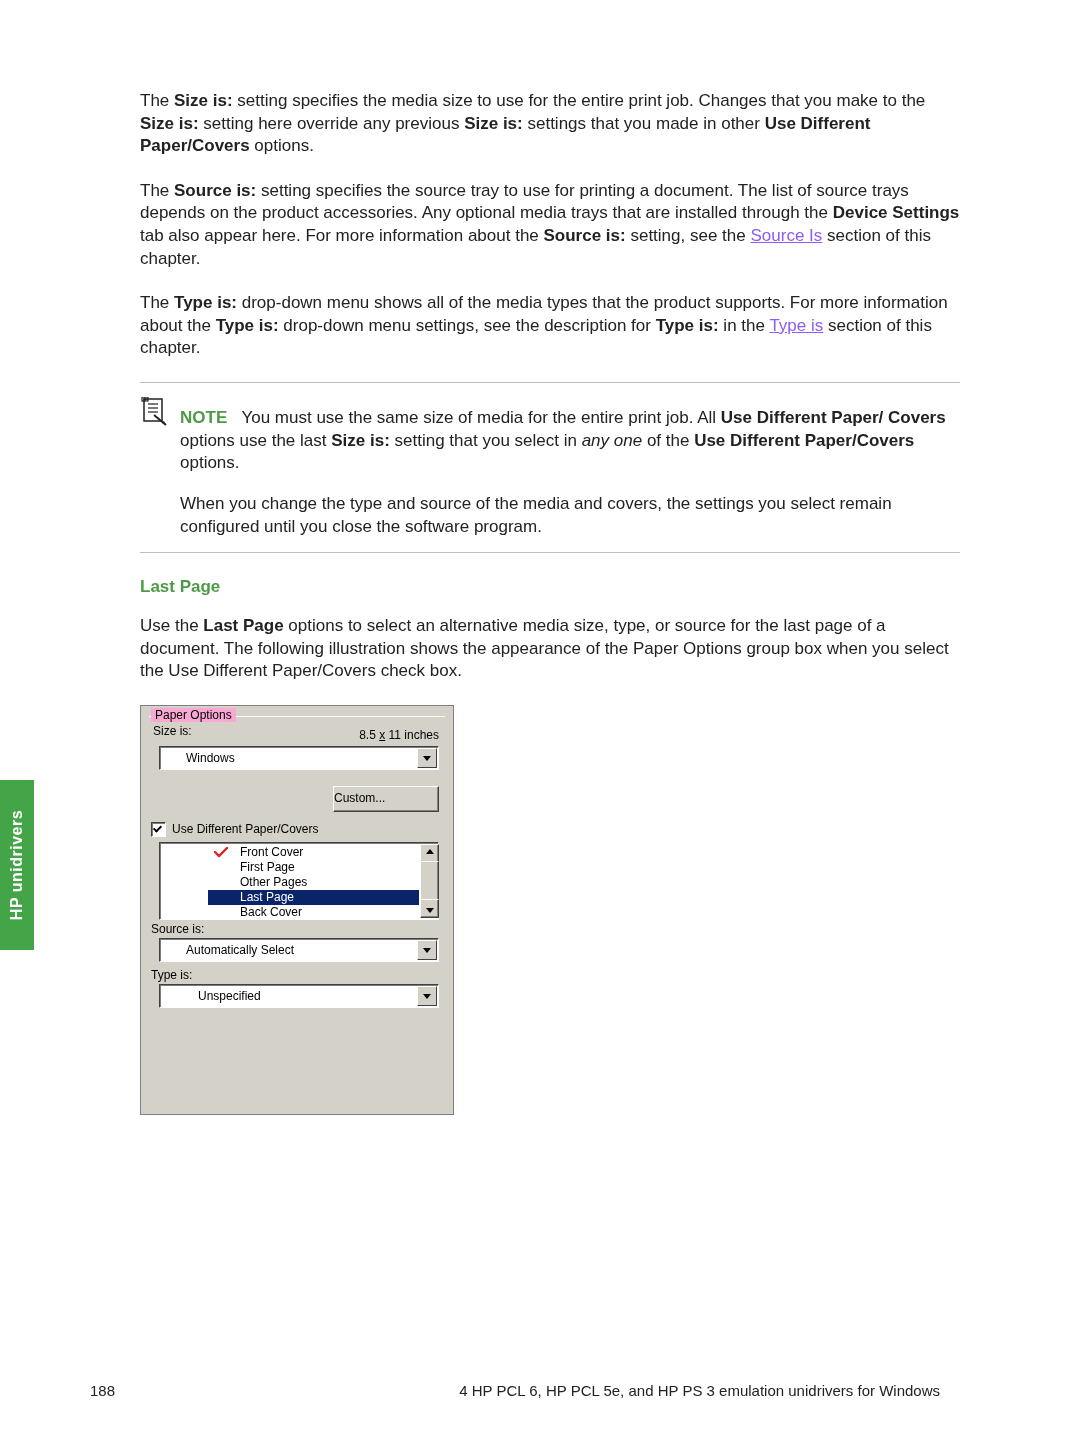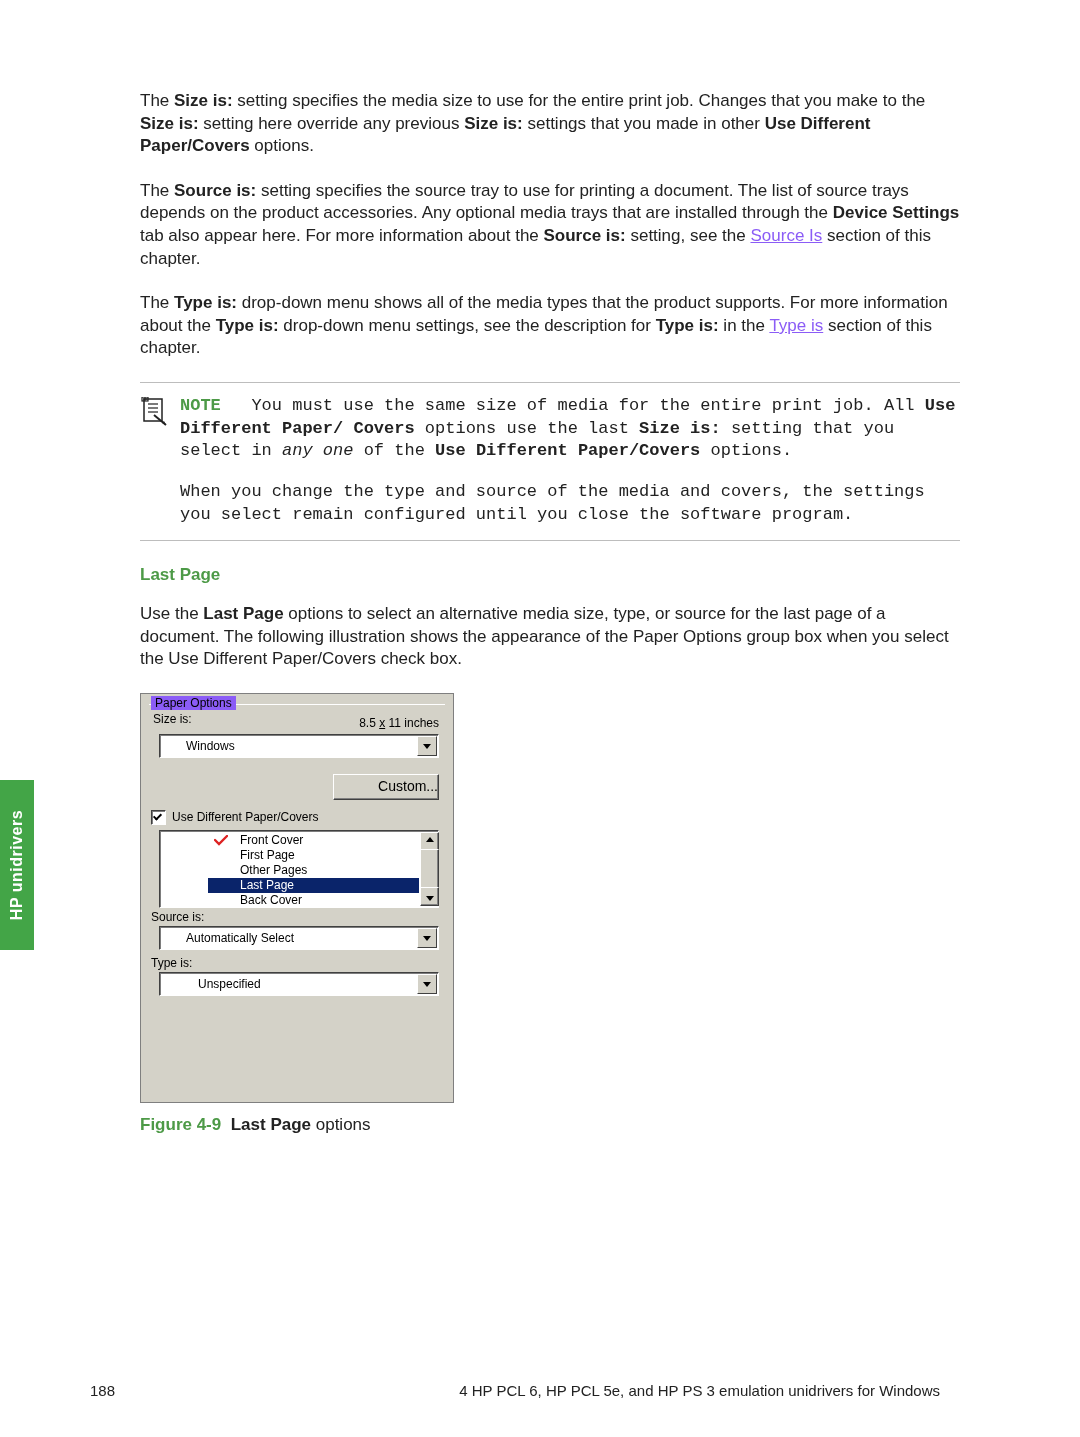--- a/index.html
+++ b/index.html
@@ -6,45 +6,45 @@
   body { width:1080px; height:1437px; background:#fff; font-family:Arial, Helvetica, sans-serif; font-size:17px; color:#222; position:relative; }
   .page { position:absolute; left:140px; top:90px; width:820px; }
   .para { line-height:1.33; margin-bottom:22px; }
   b { font-weight:bold; }
   i { font-style:italic; }
   a.link { color:#8b5cf6; text-decoration:underline; cursor:default; }
   .note-block { border-top:1px solid #bdbdbd; border-bottom:1px solid #bdbdbd; padding:12px 0 12px 0; margin-bottom:24px; }
   .note-row { display:flex; }
   .note-icon-col { width:40px; flex:0 0 40px; padding-top:2px; }
   .note-body { flex:1; line-height:1.33; }
-  .note-body p { margin:0 0 18px 0;font-family:Liberation Mono, monospace; }
+  .note-body p { margin:12px 0 18px 0; }
   .note-body p:last-child { margin-bottom:2px; }
   .note-lead { color:#4d9a47; font-weight:bold; }
   h4.sect { color:#4d9a47; font-weight:bold; font-size:17px; margin:10px 0 18px 0; }
   .caption { margin-top:12px; font-size:17px; }
   .caption .fig { color:#4d9a47; font-weight:bold; }
   .caption .figtitle { font-weight:bold; }
   
   .sidetab { position:absolute; left:0; top:780px; width:34px; height:170px; background:#43a547; }
   .sidetab span { position:absolute; left:50%; top:50%; transform:translate(-50%,-50%) rotate(-90deg); color:#fff; font-weight:bold; font-size:16px; white-space:nowrap; letter-spacing:0.5px; }
   
   .footer { position:absolute; left:90px; right:140px; bottom:38px; display:flex; justify-content:space-between; font-size:15px; color:#222;text-align:center; }
   
   .panel-wrap { position:relative; width:312px; height:408px; border:1px solid #7f7f7f; background:#d4d2c8; font-family:Tahoma, Arial, sans-serif; font-size:12px; color:#000; }
   .fieldset-border { position:absolute; left:8px; right:8px; top:10px; height:1px; border-top:1px solid #fff; }
-  .fieldset-legend { position:absolute; left:10px; top:2px; background:#8b5cf6; padding:0 4px; font-size:12px; }
+  .fieldset-legend { position:absolute; left:10px; top:2px; background:#f9a8d4; padding:0 4px; font-size:12px; }
   .lbl { position:absolute; font-size:12px; }
   
   .combo { position:absolute; height:22px; background:#fff; border:1px solid #404040; border-right-color:#fff; border-bottom-color:#fff; box-shadow: inset 1px 1px 0 #7d7d7d; }
   .combo .inner { position:absolute; inset:2px 20px 2px 2px; background:#fff; padding-left:24px; line-height:18px; font-size:12px; white-space:nowrap; overflow:hidden; }
   .combo.noicon .inner { padding-left:6px; }
   .combo .btn { position:absolute; right:1px; top:1px; width:18px; bottom:1px; background:#d4d2c8; border:1px solid #fff; border-right-color:#404040; border-bottom-color:#404040; }
   .combo .btn::after { content:""; position:absolute; left:50%; top:50%; width:0; height:0; margin-left:-4px; margin-top:-2px; border-left:4px solid transparent; border-right:4px solid transparent; border-top:5px solid #000; }
   
-  .winbtn { position:absolute; height:24px; background:#d4d2c8; border:1px solid #fff; border-right-color:#404040; border-bottom-color:#404040; text-align:right; line-height:22px; font-size:14px; box-shadow: inset -1px -1px 0 #808080; }
+  .winbtn { position:absolute; height:24px; background:#d4d2c8; border:1px solid #fff; border-right-color:#404040; border-bottom-color:#404040; text-align:left; line-height:22px; font-size:12px; box-shadow: inset -1px -1px 0 #808080; }
   
   .chk { position:absolute; display:flex; align-items:center; font-size:12px; }
   .chk .box { width:13px; height:13px; background:#fff; border:1px solid #404040; border-right-color:#fff; border-bottom-color:#fff; box-shadow: inset 1px 1px 0 #7d7d7d; margin-right:6px; position:relative; }
   .chk .box::after { content:""; position:absolute; left:2px; top:5px; width:3px; height:6px; border:solid #000; border-width:0 2px 2px 0; transform:rotate(45deg); top:1px; left:3px; }
   
   .listbox { position:absolute; background:#fff; border:1px solid #404040; border-right-color:#fff; border-bottom-color:#fff; box-shadow: inset 1px 1px 0 #7d7d7d; }
   .listbox .items { position:absolute; left:2px; right:19px; top:2px; bottom:2px; overflow:hidden; }
   .listbox .item { height:15px; line-height:15px; padding-left:32px; font-size:12px; white-space:nowrap; position:relative;margin-left:46px; }
   .listbox .item.selected { background:#0a246a; color:#fff; }
   .listbox .item .minicheck { position:absolute; left:6px; top:2px; width:12px; height:10px; }
@@ -154,23 +154,20 @@
       <div class="btn"></div>
     </div>
 
     <div class="lbl" style="left:10px; top:262px;">Type is:</div>
     <div class="combo noicon" style="left:18px; top:278px; width:278px;">
       <div class="inner" style="padding-left:36px;">Unspecified</div>
       <div class="btn"></div>
     </div>
   </div>
 
-  <div class="caption">
-    <span class="fig">Figure 4-9</span>&nbsp;&nbsp;<span class="figtitle">Last Page</span><span> options</span>
-  </div>
 
 </div>
 
 <div class="sidetab">
     <span>HP unidrivers</span>
   </div>
 
 <div class="footer">
   <span>188</span>
   <span>4   HP PCL 6, HP PCL 5e, and HP PS 3 emulation unidrivers for Windows</span>

